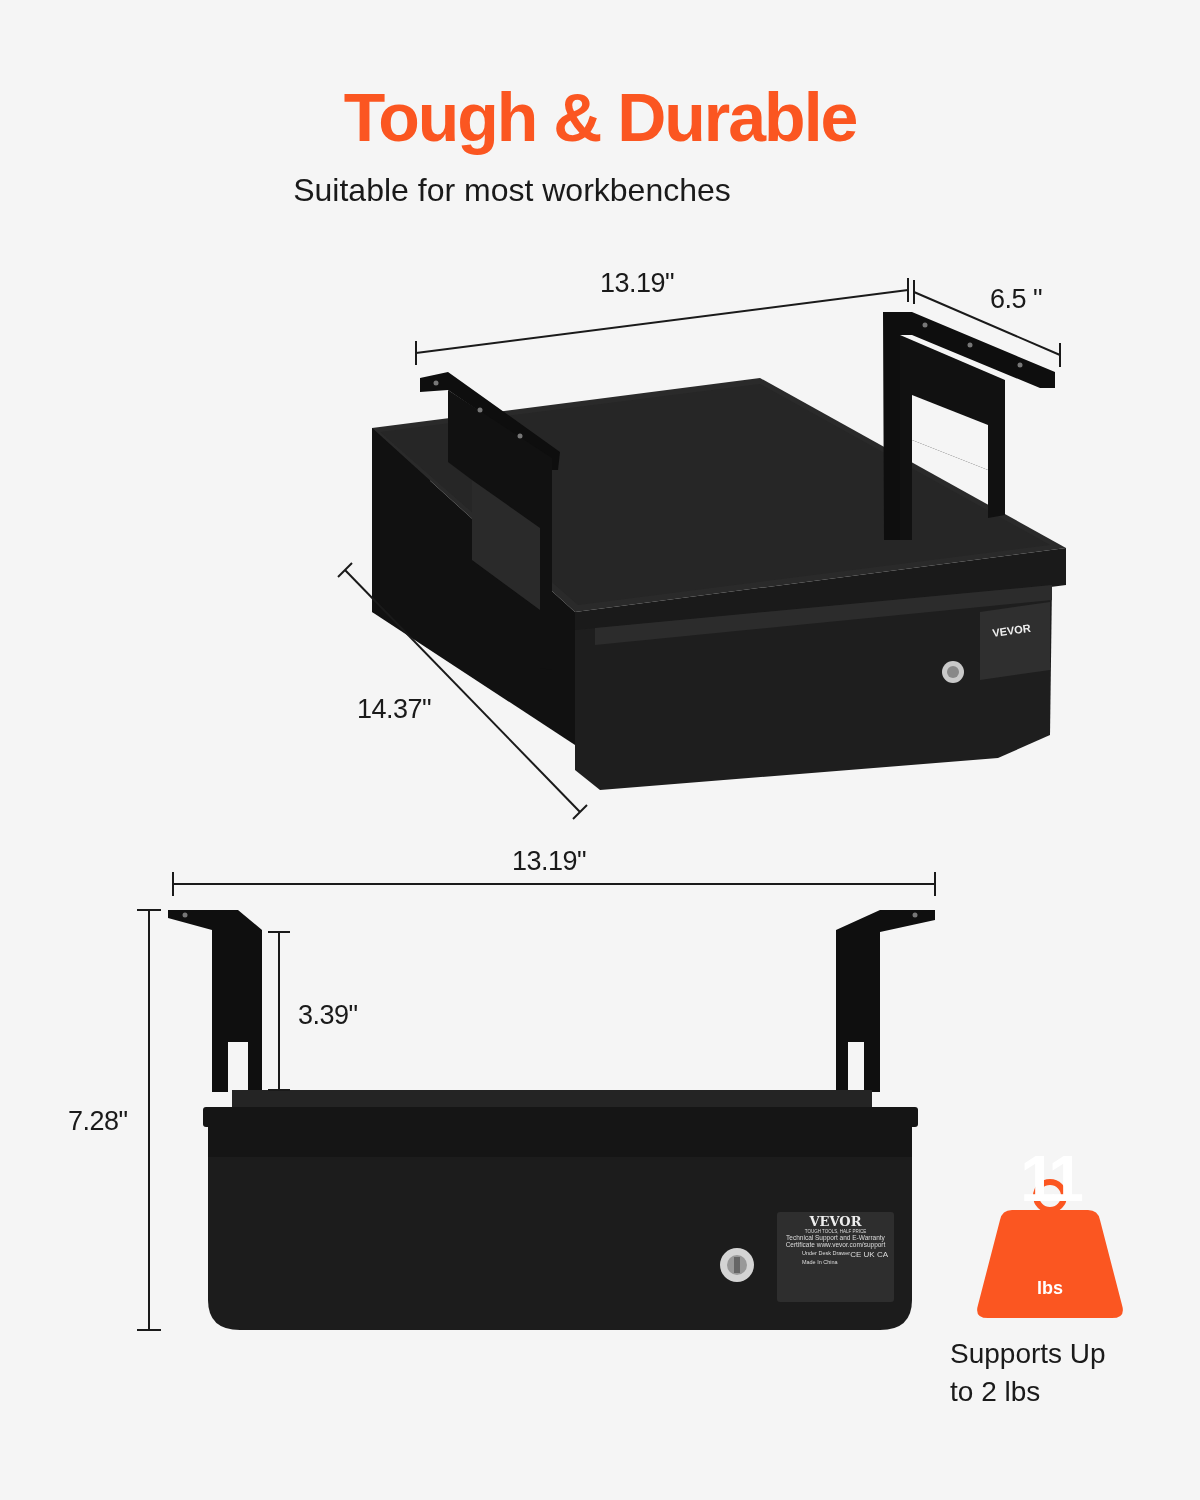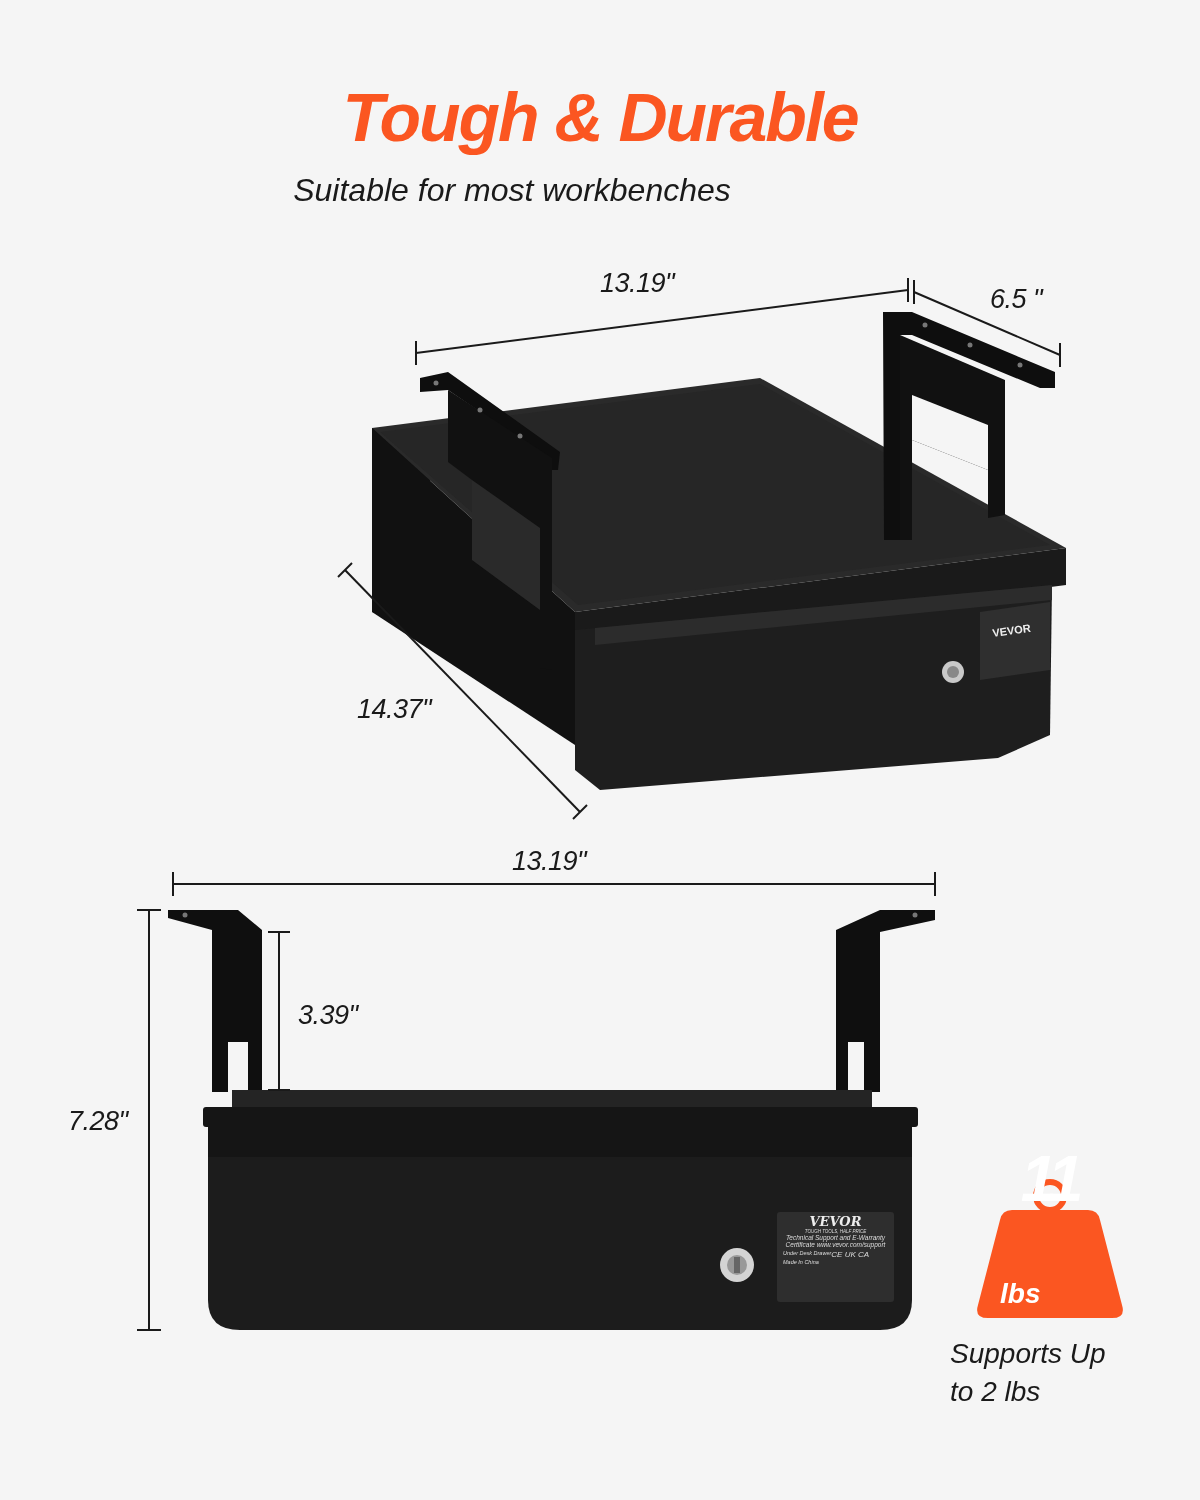--- a/index.html
+++ b/index.html
@@ -1,23 +1,23 @@
 <!DOCTYPE html>
 <html><head>
 <meta charset="utf-8">
 <style>
   html,body{margin:0;padding:0;}
   body{width:1200px;height:1500px;background:#f5f5f5;position:relative;overflow:hidden;font-family:"Liberation Sans",sans-serif;color:#1a1a1a;}
-  .abs{position:absolute;font-style:italic;}
+  .abs{position:absolute;}
   .title{left:0;width:1200px;top:78px;text-align:center;font-size:68px;font-weight:700;color:#fb5621;letter-spacing:-2px;font-family:"Liberation Sans",sans-serif;}
   .subtitle{left:0;width:1024px;top:172px;text-align:center;font-size:32px;color:#1a1a1a;}
   .dim{font-size:27px;color:#1a1a1a;letter-spacing:-0.5px;}
   svg{position:absolute;left:0;top:0;}
   .weight-num{left:1000px;top:1142px;width:100px;text-align:center;font-size:64px;font-weight:700;color:#fff;letter-spacing:-4px;}
-  .weight-unit{left:1000px;top:1278px;width:100px;text-align:left;font-size:28px;font-weight:700;color:#fff;}
+  .weight-unit{left:1000px;top:1278px;width:100px;text-align:center;font-size:18px;font-weight:700;color:#fff;}
   .support{left:950px;top:1335px;width:200px;font-size:28px;line-height:38px;color:#1a1a1a;}
   .lbl-brand{font-weight:700;color:#eee;font-family:"DejaVu Serif",serif;}
   .lbl-line{color:#ddd;font-family:"Liberation Sans",sans-serif;}
 </style>
 </head>
 <body>
 
 <div class="abs title">Tough &amp; Durable</div>
 <div class="abs subtitle">Suitable for most workbenches</div>
 
@@ -115,21 +115,21 @@
 
 <div class="abs dim" style="left:512px;top:846px;">13.19"</div>
 <div class="abs dim" style="left:298px;top:1000px;">3.39"</div>
 <div class="abs dim" style="left:68px;top:1106px;">7.28"</div>
 
 <div class="abs" style="left:777px;top:1214px;width:117px;text-align:center;">
   <div class="lbl-brand" style="font-size:13px;">VEVOR</div>
   <div class="lbl-line" style="font-size:4.5px;">TOUGH TOOLS, HALF PRICE</div>
   <div class="lbl-line" style="font-size:6.5px;">Technical Support and E-Warranty</div>
   <div class="lbl-line" style="font-size:6.5px;">Certificate www.vevor.com/support</div>
-  <div style="display:flex;justify-content:flex-start;padding:2px 6px 0 6px;">
+  <div style="display:flex;justify-content:flex-end;padding:2px 6px 0 6px;">
     <div style="text-align:left;">
       <div class="lbl-line" style="font-size:5.5px;">Under Desk Drawer</div>
       <div class="lbl-line" style="font-size:5.5px;margin-top:3px;">Made In China</div>
     </div>
     <div class="lbl-line" style="font-size:8px;">CE  UK CA</div>
   </div>
 </div>
 
 <div class="abs weight-num">11</div>
 <div class="abs weight-unit">lbs</div>

